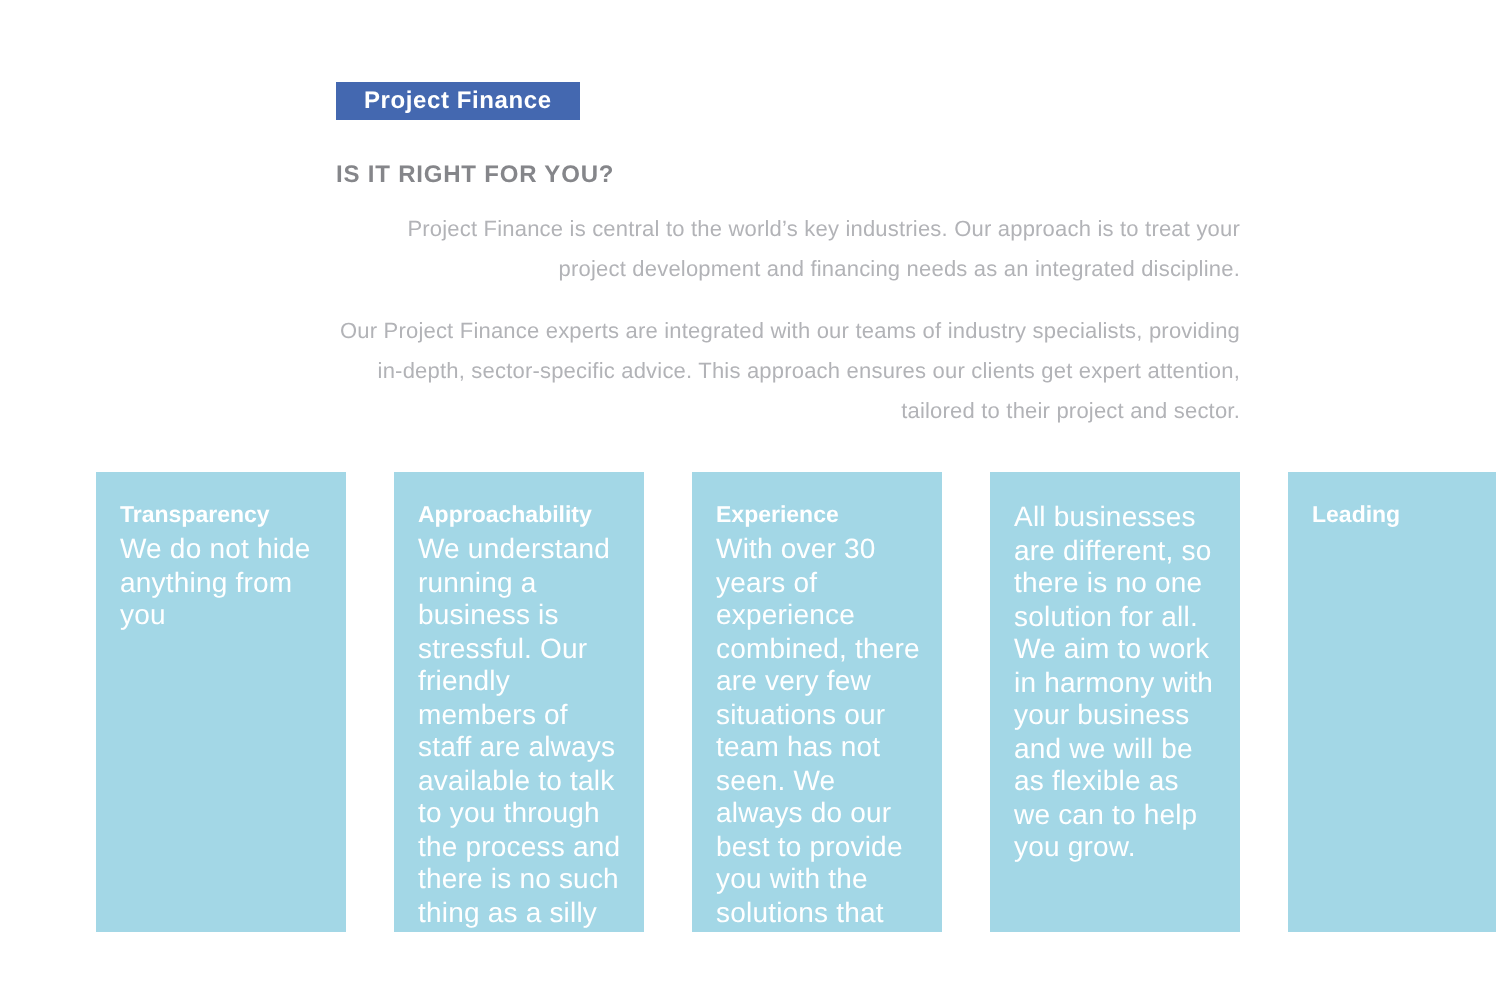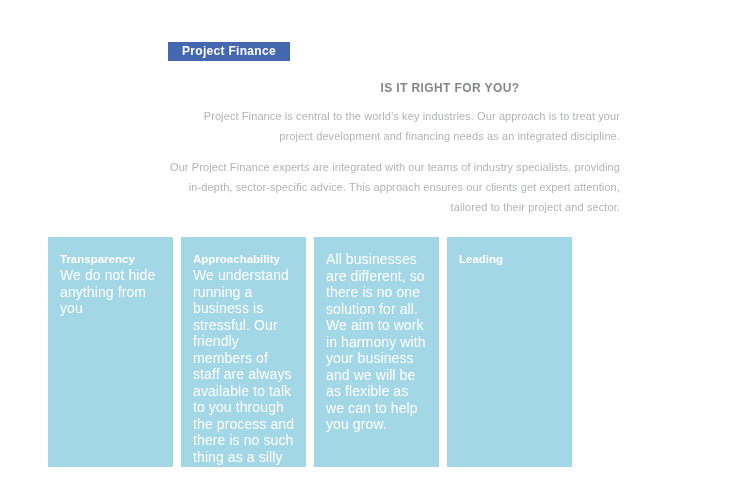--- a/index.html
+++ b/index.html
@@ -30,34 +30,33 @@
     letter-spacing: 0.3px;
     border: none;
     cursor: pointer;
   }
   .section-heading {
     margin: 20px 16px 0 0;
     font-size: 12px;
     font-weight: bold;
     color: #85868a;
     letter-spacing: 0.4px;
-    text-align: center;
   }
   .section-paragraph {
     margin: 11px 0 0 0;
     max-width: 452px;
     font-size: 11px;
     line-height: 20px;
     color: #b2b3b7;
     letter-spacing: 0.1px;
     text-align: right;
   }
   .cards {
     display: flex;
-    gap: 8px;
+    gap: 24px;
     margin: 20px 44px 0 48px;
   }
   .card {
     flex: 0 0 125px;
     width: 125px;
     height: 230px;
     background: #a3d7e6;
     color: #ffffff;
     padding: 14px 11px 12px 12px;
     overflow: hidden;
@@ -95,20 +94,24 @@
     <div class="card">
       <h3 class="card-title">Transparency</h3>
       <p class="card-body">We do not hide anything from you</p>
     </div>
 
     <div class="card">
       <h3 class="card-title">Approachability</h3>
       <p class="card-body">We understand running a business is stressful. Our friendly members of staff are always available to talk to you through the process and there is no such thing as a silly question.</p>
     </div>
 
+    <div class="card">
+      <h3 class="card-title">Experience</h3>
+      <p class="card-body">With over 30 years of experience combined, there are very few situations our team has not seen. We always do our best to provide you with the solutions that will work best for you.</p>
+    </div>
 
     <div class="card">
       <p class="card-body">All businesses are different, so there is no one solution for all. We aim to work in harmony with your business and we will be as flexible as we can to help you grow.</p>
     </div>
 
     <div class="card">
       <h3 class="card-title">Leading</h3>
     </div>
 
   </div>

